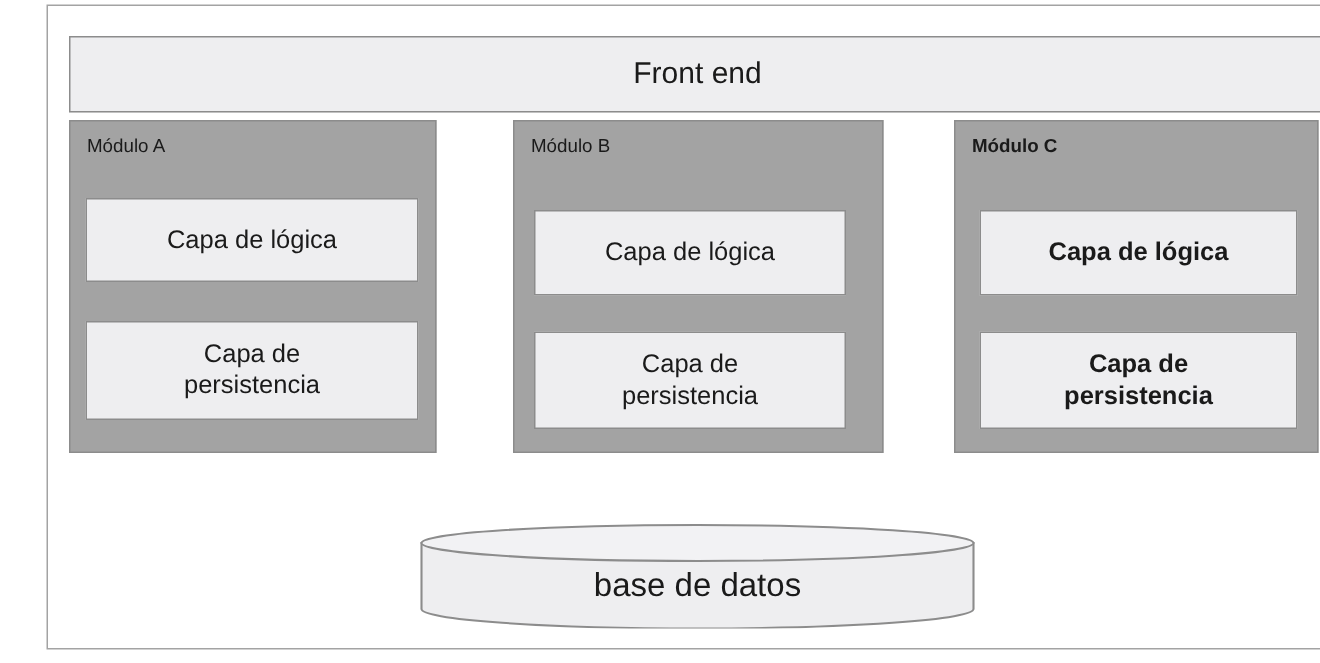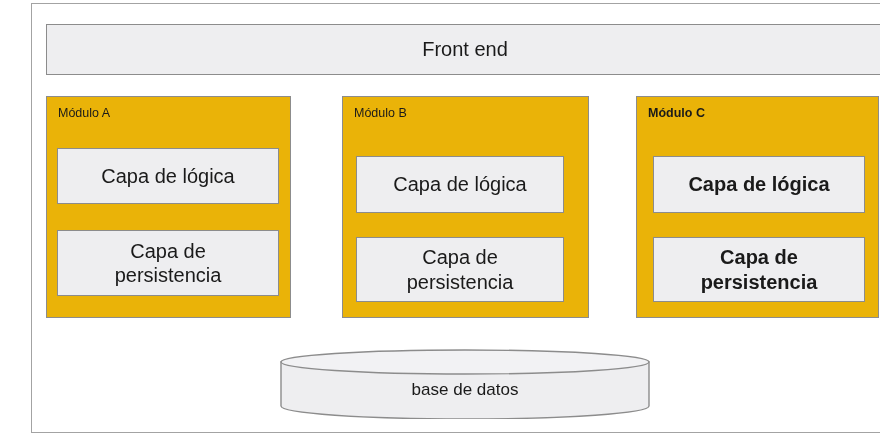--- a/index.html
+++ b/index.html
@@ -52,24 +52,24 @@
   #frontend-box .box-title {
     font-size: 20px;
     color: #1a1a1a;
     line-height: 1.15;
     text-align: center;
   }
 
   
   .module-box {
     position: absolute;
-    top: 92px;
+    top: 76px;
     height: 222px;
     box-sizing: border-box;
-    background: #eab308;
+    background: #a3a3a3;
     border: 1px solid #8c8c8c;
   }
   .module-label {
     position: absolute;
     left: 11px;
     top: 9px;
     font-size: 12.5px;
     color: #1a1a1a;
     line-height: 1.2;
     white-space: nowrap;
@@ -80,21 +80,21 @@
     position: absolute;
     box-sizing: border-box;
     background: #eeeef0;
     border: 1px solid #8c8c8c;
     display: flex;
     align-items: center;
     justify-content: center;
     text-align: center;
   }
   .layer-box .layer-text {
-    font-size: 20px;
+    font-size: 17px;
     color: #1a1a1a;
     line-height: 1.22;
     text-align: center;
     white-space: pre-line;
     padding: 0 4px;
   }
 
   
   #module-a { left: 14px; width: 245px; }
   #module-a .logic-layer       { left: 10px; top: 51px;  width: 222px; height: 56px; }
@@ -126,21 +126,21 @@
   }
   #database-label {
     position: absolute;
     left: 0;
     top: 0;
     width: 370px;
     height: 70px;
     display: flex;
     align-items: center;
     justify-content: center;
-    font-size: 17px;
+    font-size: 22px;
     color: #1a1a1a;
     line-height: 1.2;
     padding-top: 12px;
     box-sizing: border-box;
     pointer-events: none;
   }
 </style>
 </head>
 <body>
 

